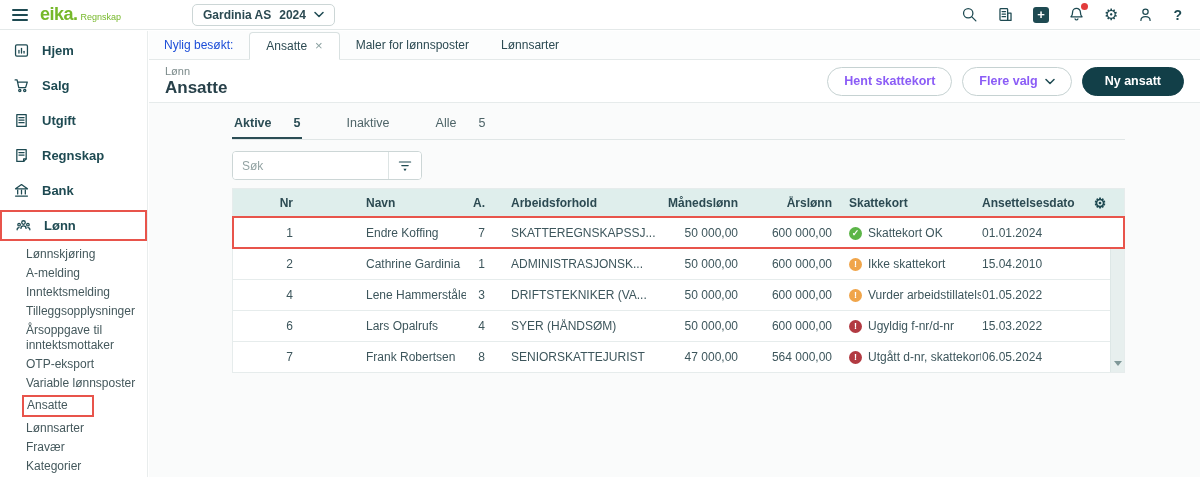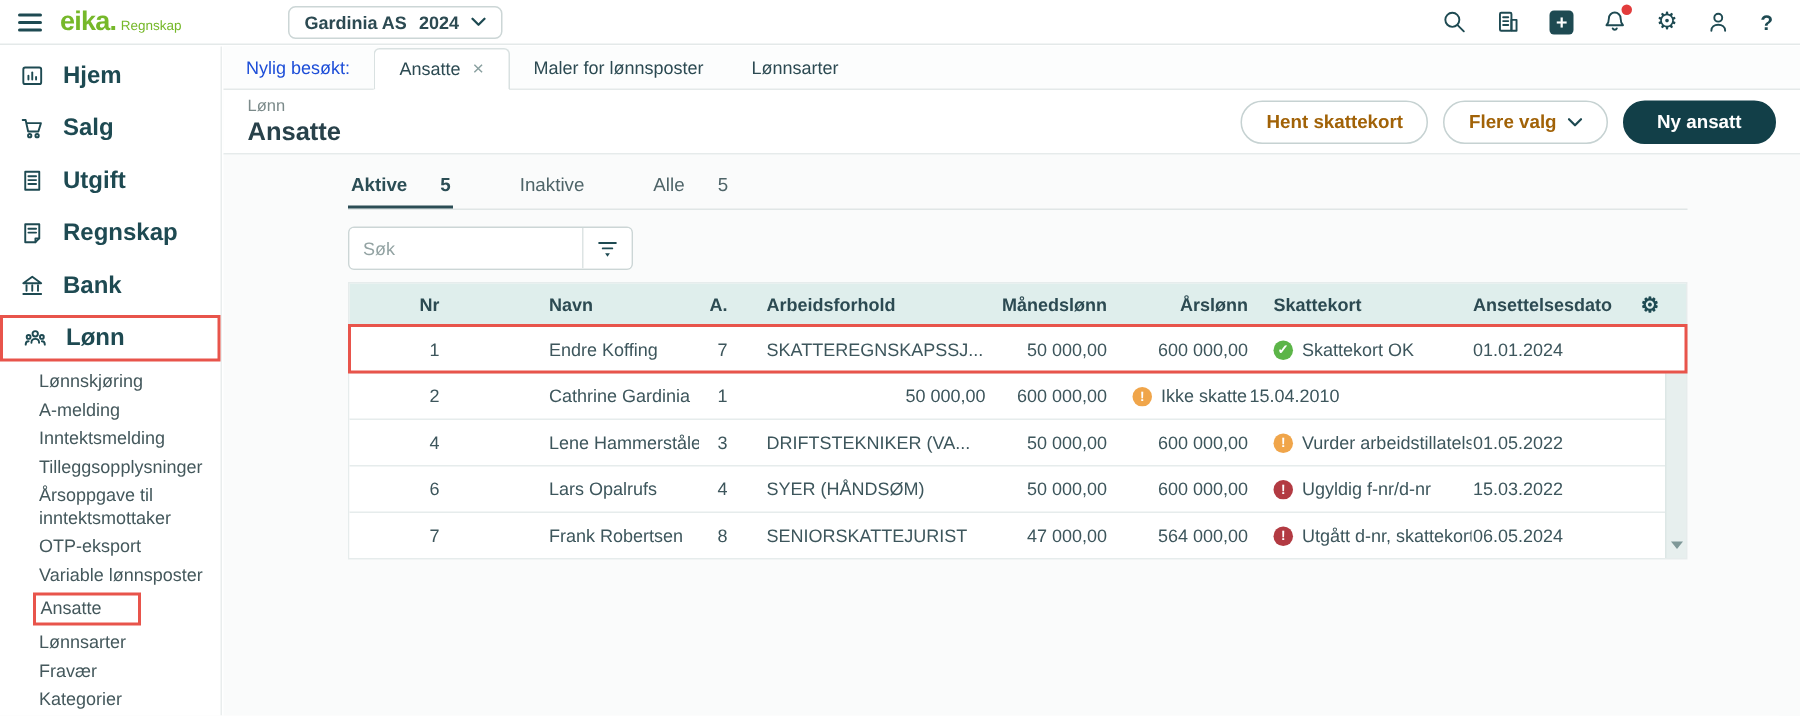--- a/index.html
+++ b/index.html
@@ -30,21 +30,21 @@
   .belldot { position:absolute; top:-3px; right:-3px; width:7px; height:7px; background:#e23c3c;
              border-radius:50%; }
   .gearchar { font-size:16px; color:#1e4a52; line-height:1; }
   .helpchar { font-size:14px; color:#1e4a52; font-weight:bold; }
 
   
   .sidebar { position:absolute; top:31px; left:0; width:148px; height:446px; background:#fff;
              border-right:1px solid #e9eded; }
   .nav-item { display:flex; align-items:center; height:31px; padding-left:13px; gap:12px;
               margin-top:4px; cursor:pointer; }
-  .nav-item .lbl { font-size:16px; font-weight:bold; color:#1e4a52; }
+  .nav-item .lbl { font-size:13px; font-weight:bold; color:#1e4a52; }
   .nav-item.hl { border:2px solid #e8544b; width:147px; }
   .subnav { margin-top:4px; padding-left:26px; padding-right:10px; }
   .sub-item { font-size:12px; color:#44585c; line-height:15px; padding:2px 0; cursor:pointer; }
   .sub-item.boxed span { display:inline-block; border:2px solid #e8544b; padding:1px 24px 2px 3px; margin-left:-4px; }
 
   
   .main { position:absolute; top:31px; left:149px; width:1051px; height:446px; background:#fafbfb; }
 
   .tabstrip { height:29px; border-bottom:1px solid #e4e9e9; background:#fcfdfd; display:flex;
               align-items:center; padding-left:15px; }
@@ -53,21 +53,21 @@
           display:flex; align-items:center; gap:8px; }
   .rtab.active { border:1px solid #d9e1e1; border-bottom:1px solid #fff; background:#fff;
                  border-radius:4px 4px 0 0; margin-bottom:-1px; }
   .rtab .close { color:#8aa0a0; font-size:13px; cursor:pointer; }
 
   .pagehead { height:43px; background:#fff; border-bottom:1px solid #e6ebeb; display:flex;
               align-items:center; padding:0 16px; }
   .crumb { font-size:11px; color:#7b8a8a; }
   .pagehead h1 { font-size:17px; font-weight:bold; color:#28414a; margin-top:1px; }
   .actions { margin-left:auto; display:flex; align-items:center; gap:10px; }
-  .pillbtn { height:29px; border-radius:15px; border:1px solid #c6d2d2; background:#fff; color:#a16207;
+  .pillbtn { height:29px; border-radius:15px; border:1px solid #c6d2d2; background:#fff; color:#8b5cf6;
              font-size:12.5px; font-weight:bold; padding:0 16px; cursor:pointer; font-family:inherit;
              display:flex; align-items:center; gap:7px; }
   .pillbtn.primary { background:#123f48; border-color:#123f48; color:#fff; padding:0 22px; }
 
   .content { padding-left:83px; }
   .ftabs { display:flex; margin-top:9px; }
   .ftab { display:flex; gap:22px; font-size:12.5px; color:#4e6468; padding:4px 2px 7px 2px;
           margin-right:42px; cursor:pointer; }
   .ftab.active { color:#2b4d55; font-weight:bold; border-bottom:2px solid #2b4d55; }
   .ftabs-rule { width:893px; height:1px; background:#e0e6e6; }
@@ -332,20 +332,21 @@
             <span>Skattekort OK</span>
           </div>
         <div class="td c-dato">01.01.2024</div>
         <div class="td c-gear"></div>
       </div>
 
       <div class="tr">
         <div class="td c-nr">2</div>
         <div class="td c-navn">Cathrine Gardinia</div>
         <div class="td c-a">1</div>
+        <div class="td c-arb">ADMINISTRASJONSK...</div>
         <div class="td c-man">50 000,00</div>
         <div class="td c-ars">600 000,00</div>
         <div class="td c-skat">
             <span class="dot warn"></span>
             <span>Ikke skattekort</span>
           </div>
         <div class="td c-dato">15.04.2010</div>
         <div class="td c-gear"></div>
       </div>
 

